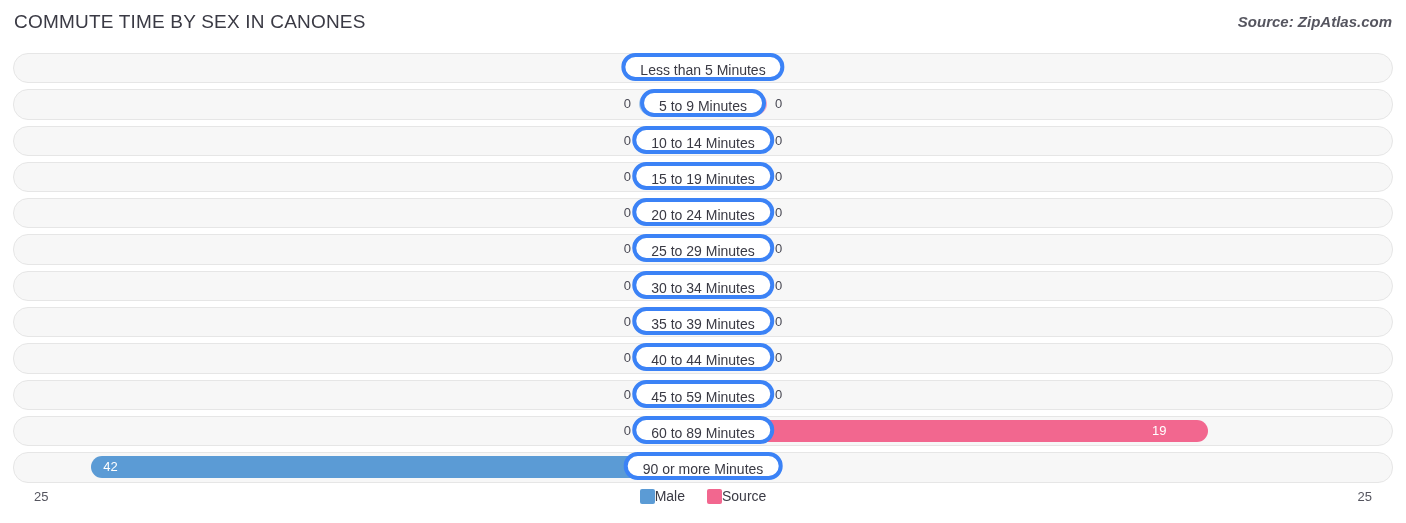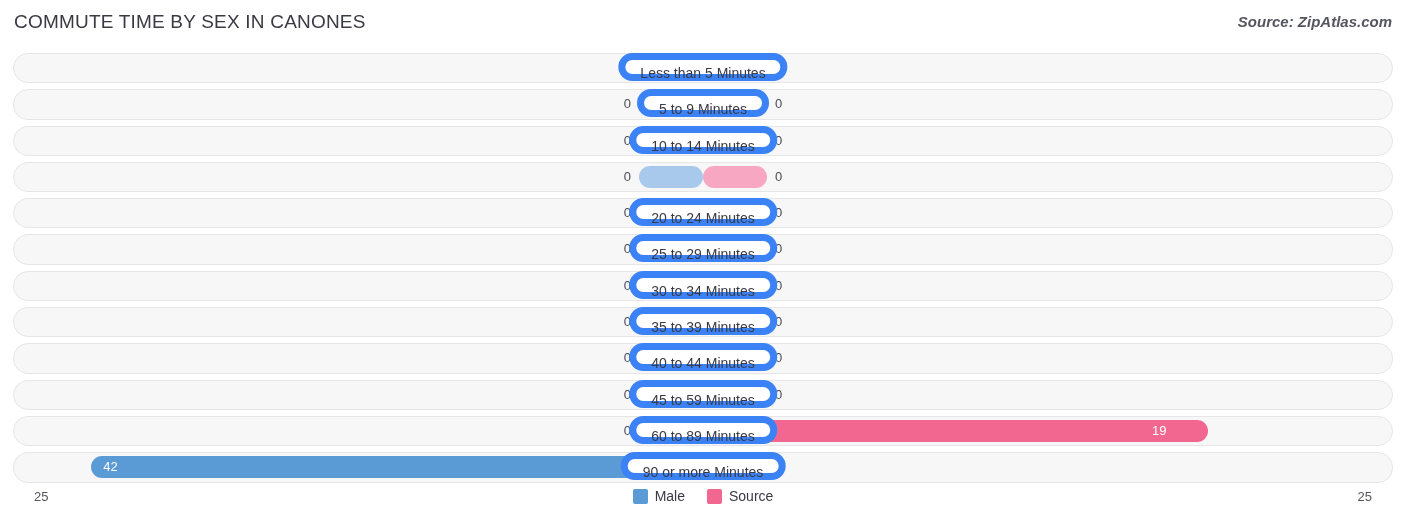--- a/index.html
+++ b/index.html
@@ -123,21 +123,21 @@
     font-size: 13px;
   }
 
   
   .cat-pill {
     position: absolute;
     top: 3px;
     height: 28px;
     line-height: 27px;
     background: #ffffff;
-    border: 7px solid #3b82f6;
+    border: 4px solid #3b82f6;
     border-radius: 14px;
     padding: 0 15px;
     font-size: 14px;
     color: #3a3a44;
     white-space: nowrap;
     text-align: center;
     transform: translateX(-50%);
     left: 703px;
     box-sizing: border-box;
   }
@@ -165,21 +165,20 @@
     right: 0;
     top: 4px;
     display: flex;
     justify-content: center;
     align-items: center;
     gap: 22px;
   }
   .legend-item {
     display: flex;
     align-items: center;
-    gap: 7px;
     font-size: 14px;
     color: #3a3a44;
   }
   .swatch {
     width: 15px;
     height: 15px;
     border-radius: 2px;
     display: inline-block;
   }
   .swatch-male   { background: #5b9bd5; }
@@ -220,20 +219,21 @@
         <div class="val" style="right: 775px;">0</div>
         <div class="val" style="left: 775px;">0</div>
         <div class="cat-pill">10 to 14 Minutes</div>
       </div>
       <div class="row">
         <div class="row-track"></div>
         <div class="bar bar-male" style="width: 64px;"></div>
         <div class="bar bar-female" style="width: 64px;"></div>
         <div class="val" style="right: 775px;">0</div>
         <div class="val" style="left: 775px;">0</div>
+        <div class="cat-pill">15 to 19 Minutes</div>
       </div>
       <div class="row">
         <div class="row-track"></div>
         <div class="bar bar-male" style="width: 64px;"></div>
         <div class="bar bar-female" style="width: 64px;"></div>
         <div class="val" style="right: 775px;">0</div>
         <div class="val" style="left: 775px;">0</div>
         <div class="cat-pill">20 to 24 Minutes</div>
       </div>
       <div class="row">

